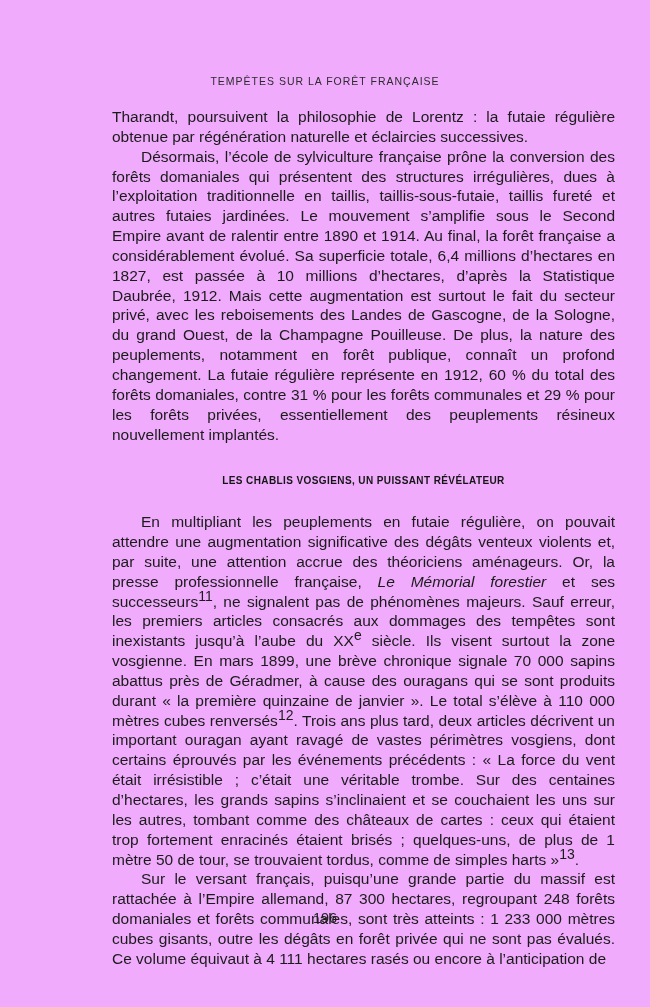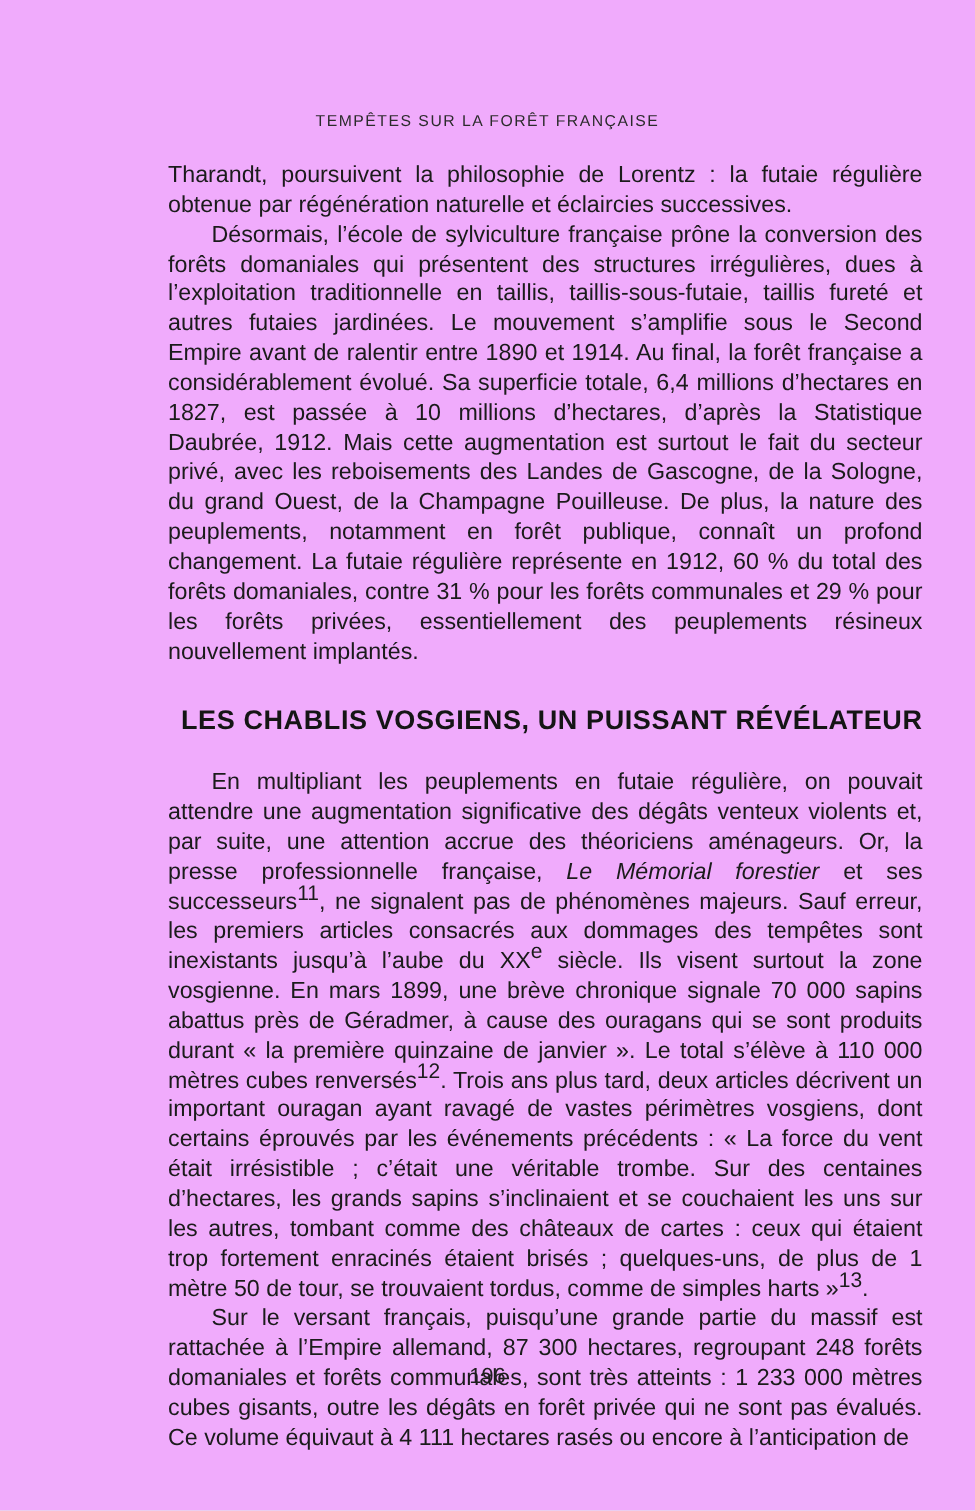--- a/index.html
+++ b/index.html
@@ -42,24 +42,24 @@
   .text-block p {
     margin: 0;
     padding: 0;
   }
   .text-block p.indent {
     text-indent: 29px;
   }
   .section-heading {
     margin: 27px 0 21px 0;
     padding: 0;
-    font-size: 18px;
+    font-size: 10px;
     font-weight: bold;
     letter-spacing: 0.4px;
-    text-align: right;
+    text-align: center;
     text-indent: 0;
     color: #151515;
   }
   .text-block em {
     font-style: italic;
   }
   .text-block sup {
     font-size: 14px;
     line-height: 0;
     vertical-align: super;

